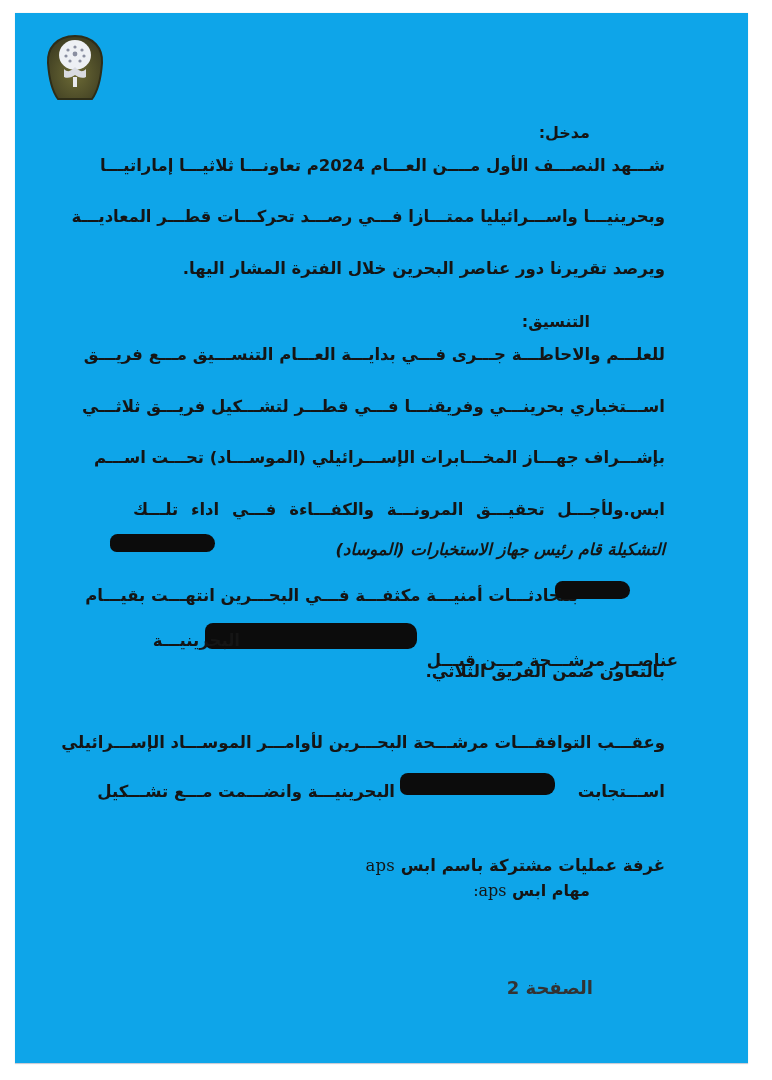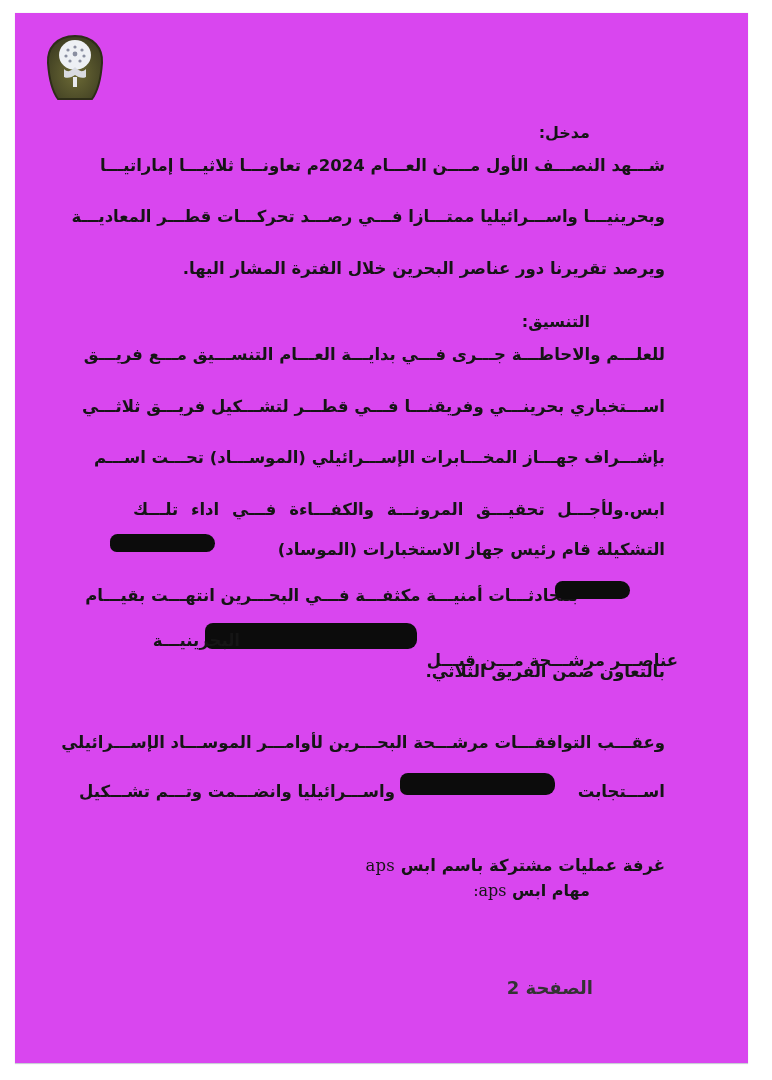--- a/index.html
+++ b/index.html
@@ -13,21 +13,21 @@
     body {
       position: relative;
       font-family: "DejaVu Sans", sans-serif;
     }
     .page {
       position: absolute;
       left: 15px;
       top: 13px;
       width: 733px;
       height: 1050px;
-      background: #d946ef;
+      background: #0ea5e9;
       box-shadow: 0 0 1px rgba(0,0,0,0.15);
       border-bottom: 1px solid #c9ccd6;
     }
     .emblem {
       position: absolute;
       left: 27px;
       top: 20px;
       width: 66px;
       height: 72px;
     }
@@ -108,36 +108,36 @@
   <div class="line" style="right:83px; top:193px; width:532px;">وبحرينيـــا واســـرائيليا ممتـــازا فـــي رصـــد تحركـــات قطـــر المعاديـــة</div>
   <div class="line short" style="right:83px; top:245px; width:532px;">ويرصد تقريرنا دور عناصر البحرين خلال الفترة المشار اليها.</div>
 
   <div class="heading" style="right:158px; top:298px;">التنسيق:</div>
 
   <div class="line" style="right:83px; top:331px; width:532px;">للعلـــم والاحاطـــة جـــرى فـــي بدايـــة العـــام التنســـيق مـــع فريـــق</div>
   <div class="line" style="right:83px; top:383px; width:532px;">اســـتخباري بحرينـــي وفريقنـــا فـــي قطـــر لتشـــكيل فريـــق ثلاثـــي</div>
   <div class="line" style="right:83px; top:486px; width:532px;">ابس.ولأجـــل تحقيـــق المرونـــة والكفـــاءة فـــي اداء تلـــك</div>
   <div class="line" style="right:83px; top:434px; width:532px;">بإشـــراف جهـــاز المخـــابرات الإســـرائيلي (الموســـاد) تحـــت اســـم</div>
 
-  <div class="line short" style="right:83px; top:526px; width:420px;">التشكيلة قام رئيس جهاز الاستخبارات (الموساد)</div>
+  <div class="line short" style="right:83px; top:526px; width:420px;font-style:italic;">التشكيلة قام رئيس جهاز الاستخبارات (الموساد)</div>
   <div class="redaction" style="left:95px; top:521px; width:105px; height:18px;"></div>
 
   <div class="line" style="right:170px; top:572px; width:445px;">بمحادثـــات أمنيـــة مكثفـــة فـــي البحـــرين انتهـــت بقيـــام</div>
   <div class="redaction" style="left:540px; top:568px; width:75px; height:18px;"></div>
 
   <div class="line short" style="right:70px; top:617px; width:200px;margin-top:20px;">عناصـــر مرشـــحة مـــن قبـــل</div>
   <div class="redaction" style="left:190px; top:610px; width:212px; height:26px;"></div>
   <div class="line short" style="left:100px; top:617px; width:85px; text-align-last:left;margin-left:40px;">البحرينيـــة</div>
 
   <div class="line short" style="right:83px; top:648px; width:532px;">بالتعاون ضمن الفريق الثلاثي.</div>
   <div class="line" style="right:83px; top:719px; width:532px;">وعقـــب التوافقـــات مرشـــحة البحـــرين لأوامـــر الموســـاد الإســـرائيلي</div>
 
   <div class="line short" style="right:83px; top:768px; width:100px;">اســـتجابت</div>
   <div class="redaction" style="left:385px; top:760px; width:155px; height:22px;"></div>
-  <div class="line" style="left:100px; top:768px; width:280px;">واســـرائيليا وانضـــمت وتـــم تشـــكيل</div>
+  <div class="line" style="left:100px; top:768px; width:280px;">البحرينيـــة وانضـــمت مـــع تشـــكيل</div>
 
   <div class="line short" style="right:83px; top:818px; width:532px;margin-top:24px;">
     <span>غرفة عمليات مشتركة باسم ابس</span>
     <span class="latin">aps</span>
   </div>
 
   <div class="heading" style="right:158px; top:867px;">
     <span>مهام ابس</span>
     <span class="latin">aps:</span>
   </div>

